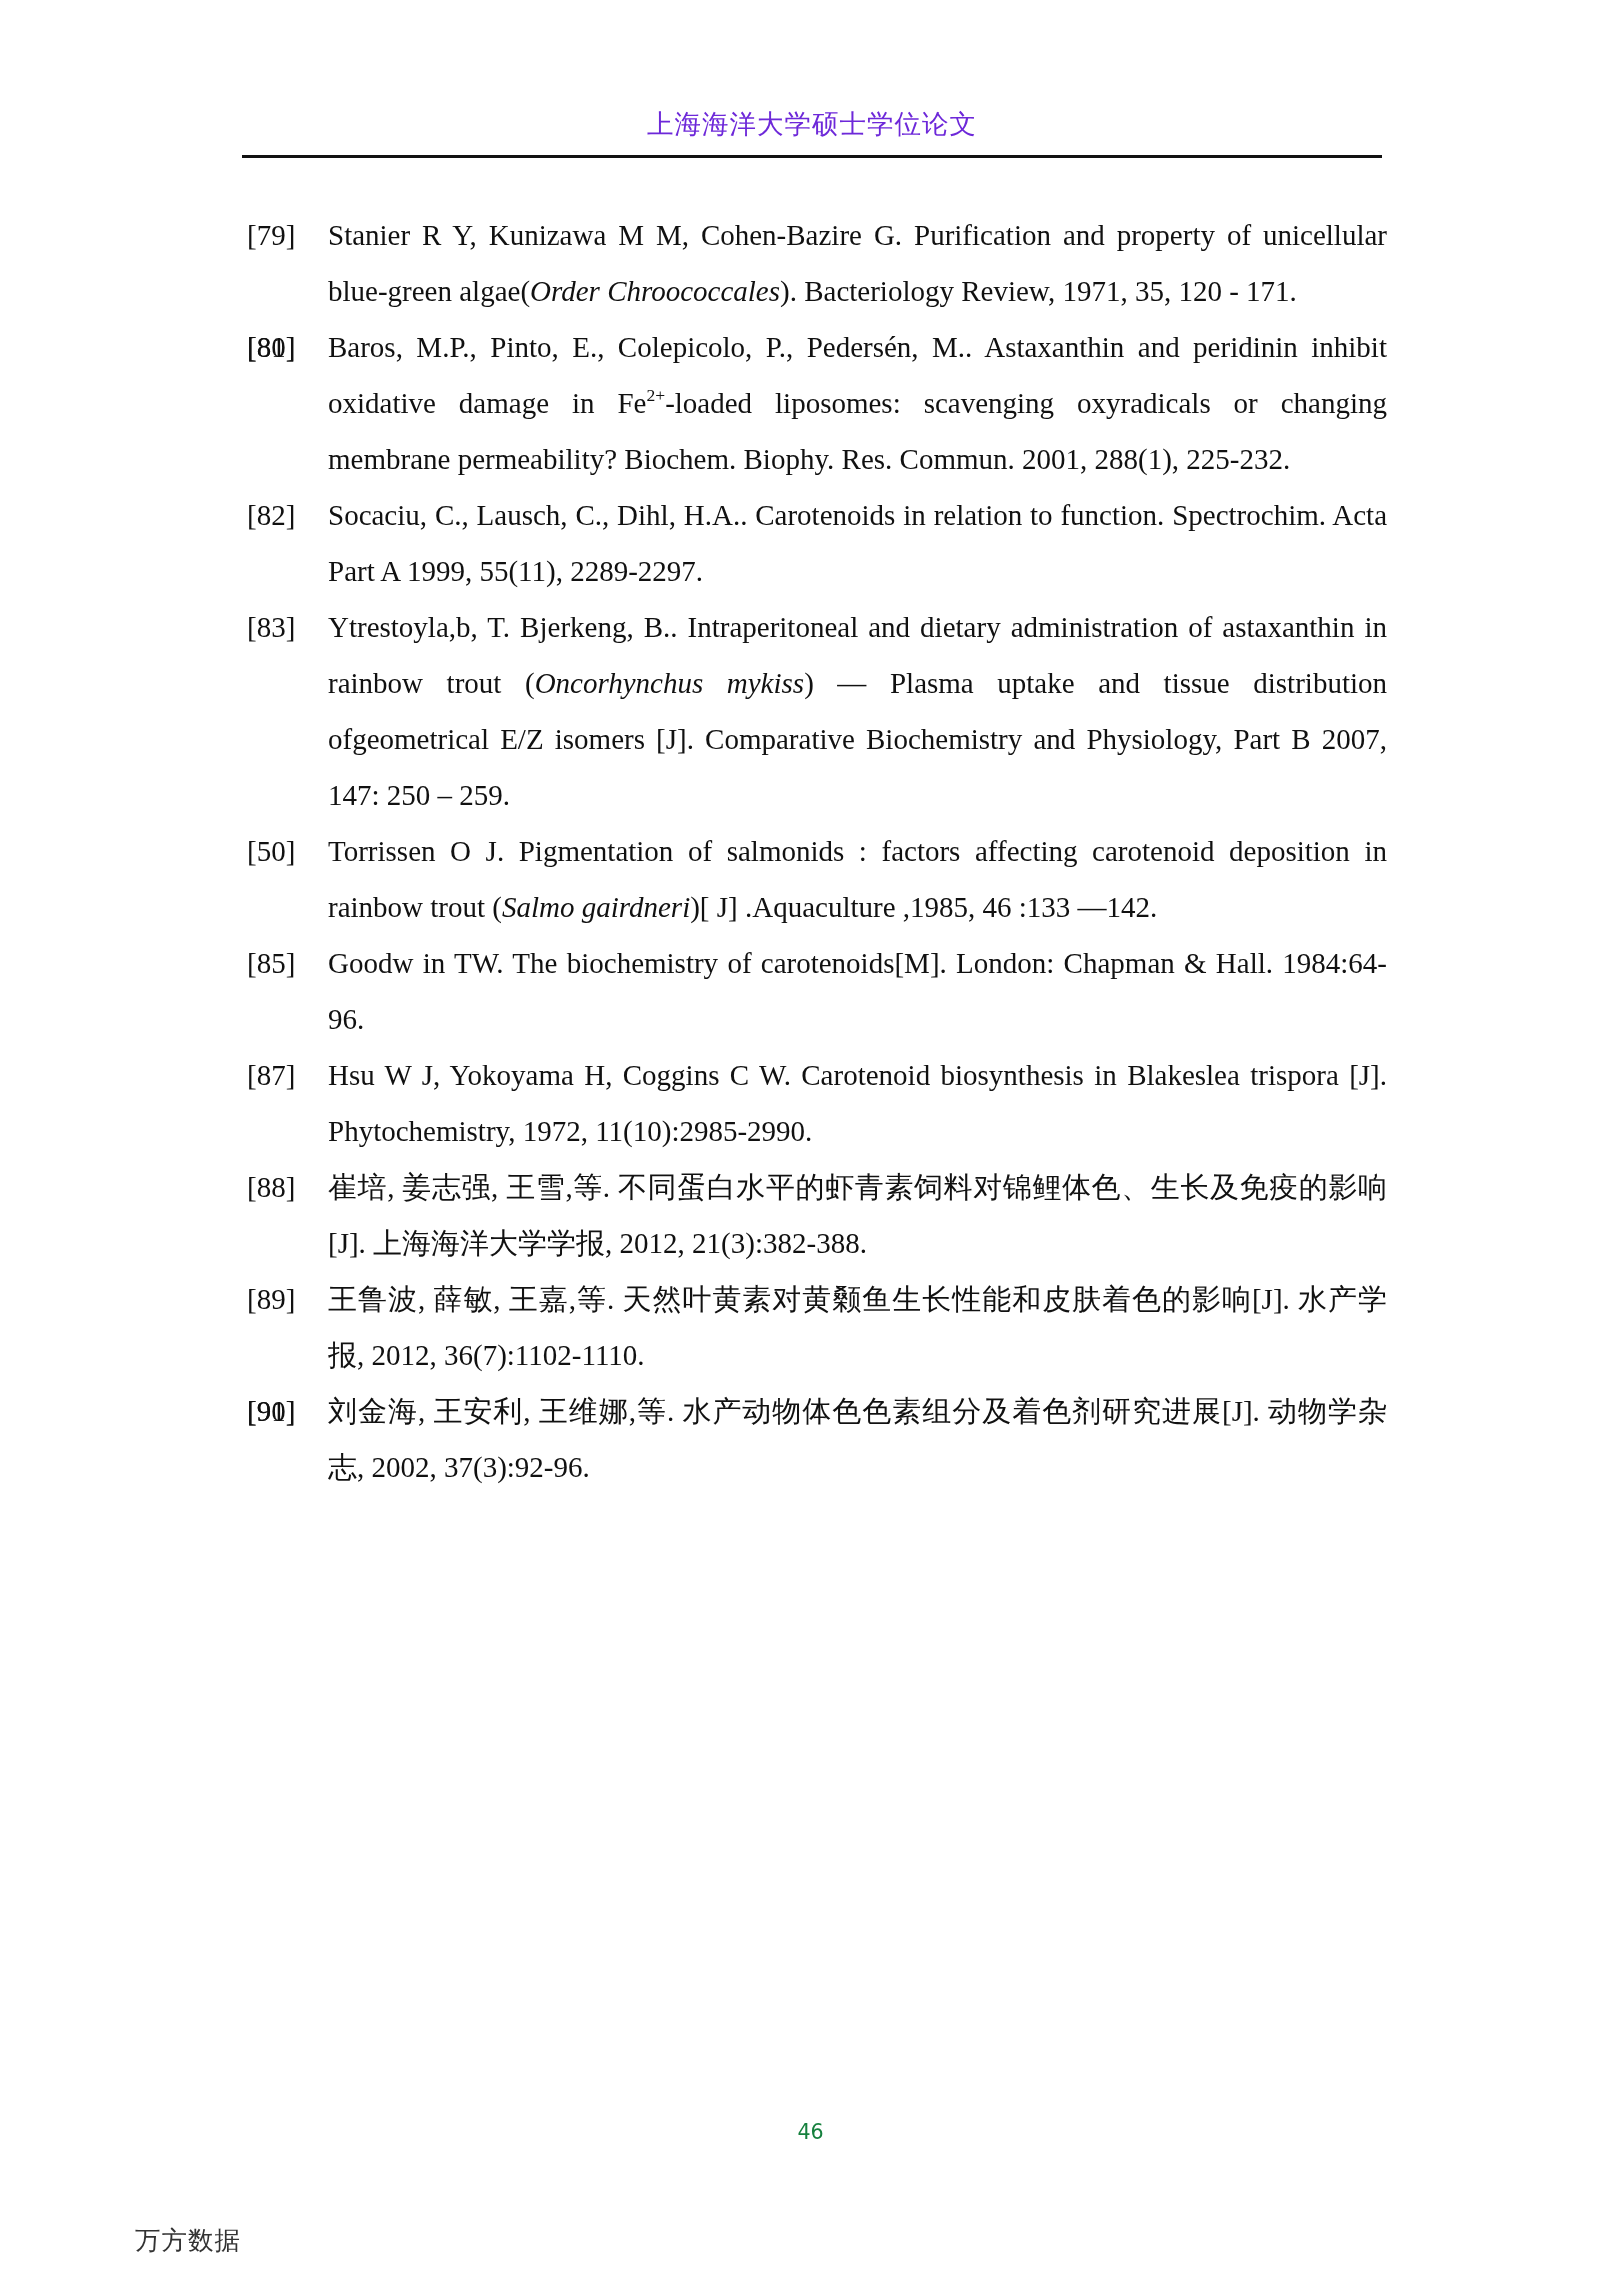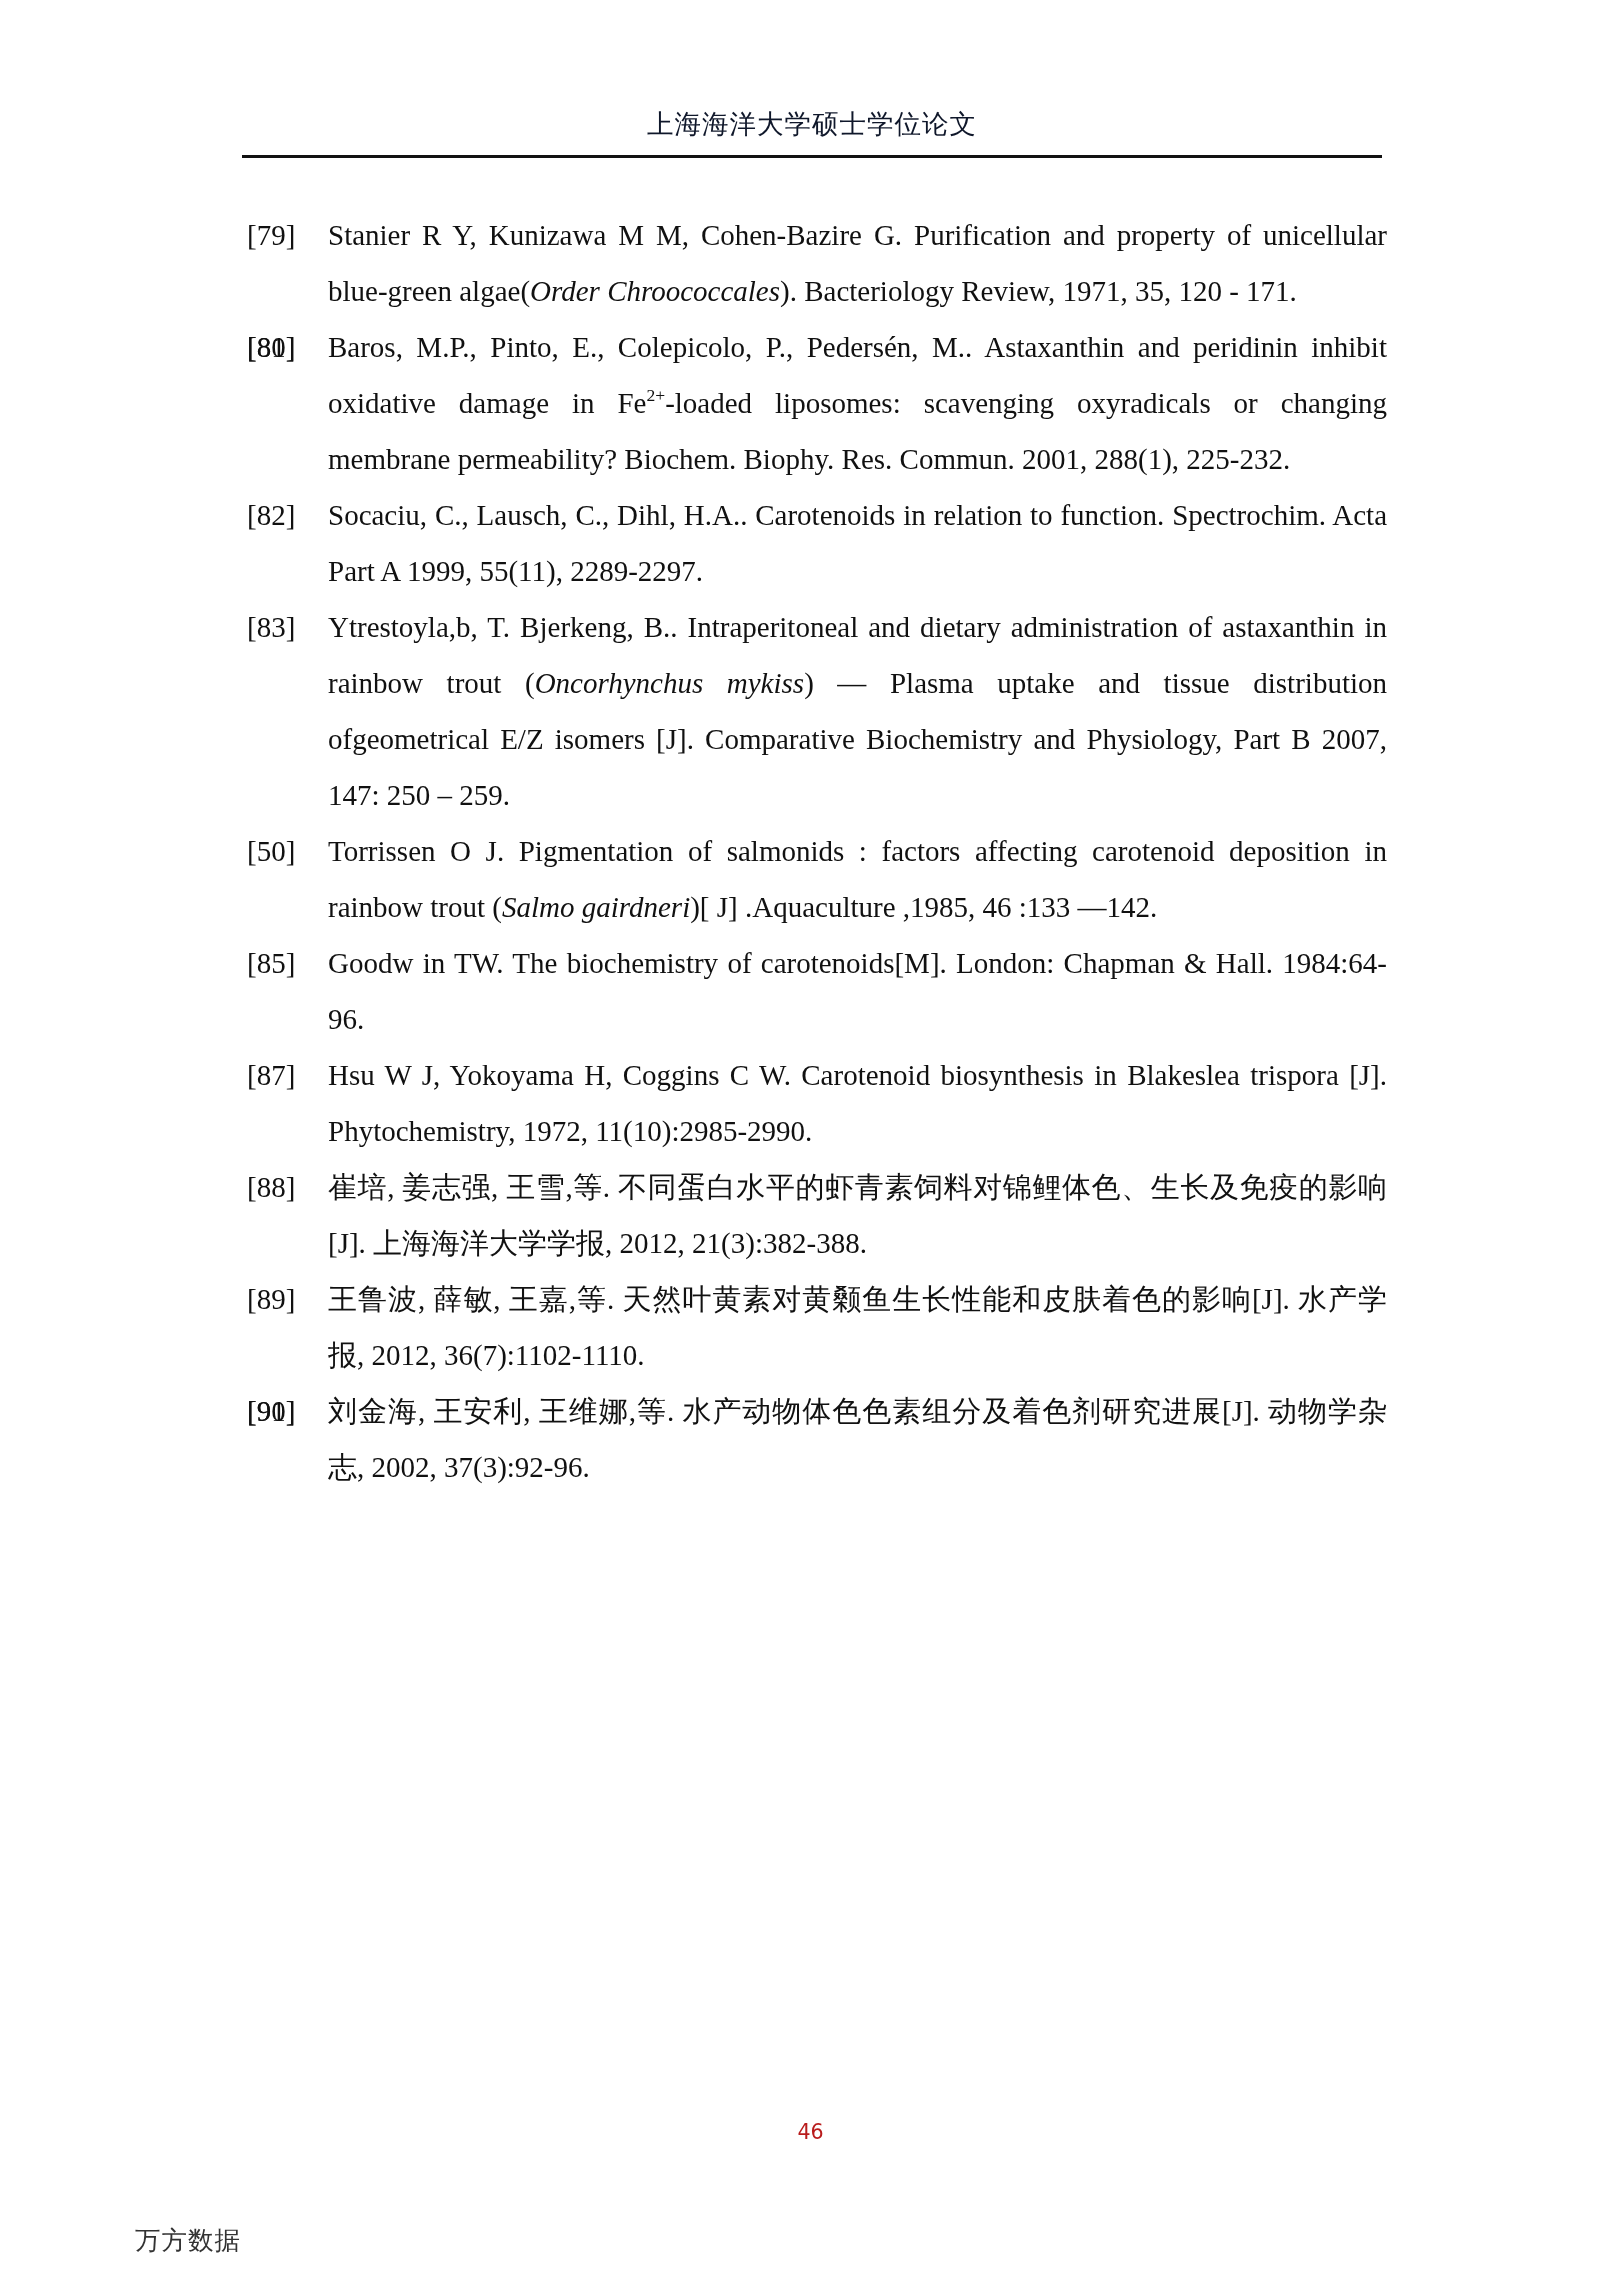--- a/index.html
+++ b/index.html
@@ -18,21 +18,21 @@
     .page-header {
       position: absolute;
       left: 242px;
       width: 1140px;
       top: 110px;
       height: 29px;
       text-align: center;
       font-size: 26.5px;
       line-height: 29px;
       letter-spacing: 1px;
-      color: #0f172a;
+      color: #6d28d9;
     }
     .header-rule {
       position: absolute;
       left: 242px;
       width: 1140px;
       top: 155px;
       height: 2.9px;
       background: #111111;
     }
     .ref-list {
@@ -69,21 +69,21 @@
       vertical-align: 11.8px;
     }
     .page-number {
       position: absolute;
       left: 0;
       width: 1621px;
       top: 2120px;
       text-align: center;
       font-family: "DejaVu Sans", sans-serif;
       font-size: 20.6px;
-      color: #b91c1c;
+      color: #15803d;
     }
     .watermark {
       position: absolute;
       left: 135px;
       top: 2223px;
       font-family: Liberation Serif, serif;
       font-size: 25.5px;
       color: #333333;
       letter-spacing: 1px;
     }

